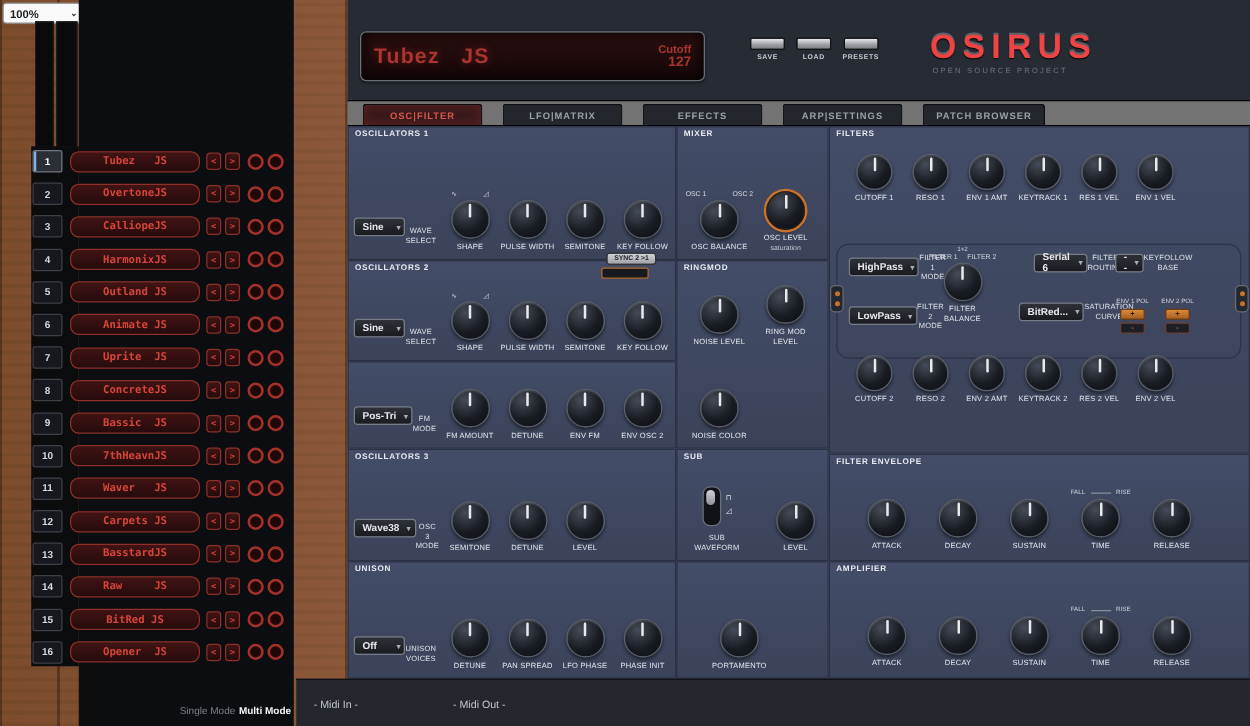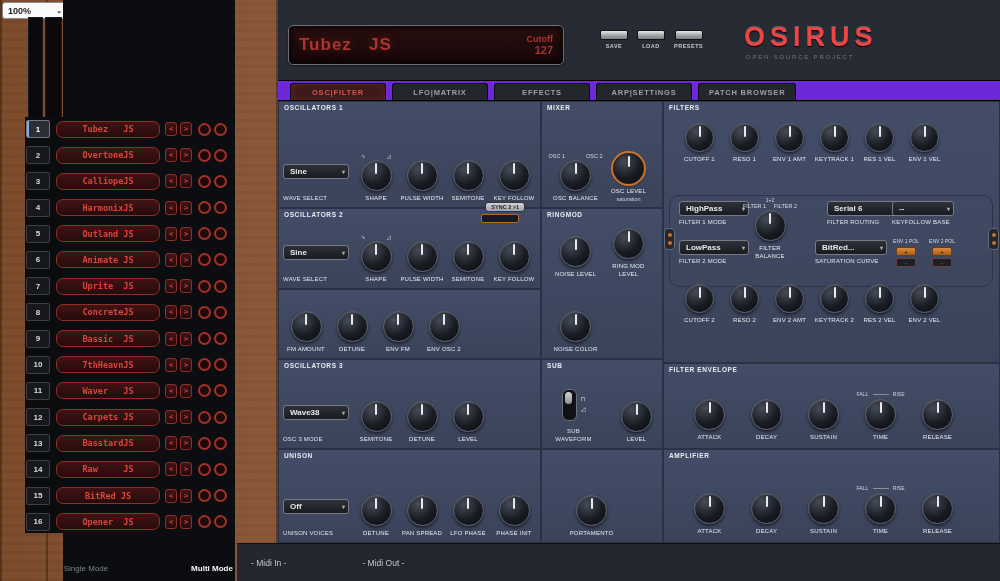--- a/index.html
+++ b/index.html
@@ -15,21 +15,21 @@
   .zoom{position:absolute;left:2px;top:2px;width:54px;height:15px;background:#fafafa;border:1px solid #8a8a8a;border-radius:3px;display:flex;align-items:center;justify-content:space-between;padding:0 5px;font-size:9px;font-weight:700;color:#1d1d1d;cursor:pointer;}
   .zoom .zarrow{font-size:7px;color:#333;}
   .deco{position:absolute;background:#0a0a0c;border:1px solid #1b1b1f;box-sizing:border-box;}
   .deco.b1{left:28px;top:17px;width:15px;height:101px;}
   .deco.b2{left:45px;top:17px;width:17px;height:101px;}
   
   .left-panel{position:absolute;left:63px;top:0;width:172px;height:581px;background:#0c0d10;}
   .info{padding-top:12px;text-align:center;color:#dde0e5;font-size:8px;line-height:1.55;}
   .iline:first-child{font-weight:700;font-size:8.5px;}
   .iline.gap{height:8px;}
-  .mode-tabs{position:absolute;left:0;right:0;bottom:6px;display:flex;justify-content:space-between;padding:0 0;}
+  .mode-tabs{position:absolute;left:17px;right:0;bottom:6px;display:flex;justify-content:flex-end;padding:0 0;}
   .mtab{width:46px;text-align:center;font-size:8px;color:#7e838b;line-height:1.35;cursor:pointer;}
   .mtab.active{color:#f4f5f7;font-weight:700;}
   
   .num-strip{position:absolute;left:25px;top:117px;width:38px;height:416px;background:#0b0c0e;}
   .patch-list{position:absolute;left:26px;top:120px;display:flex;flex-direction:column;gap:8.2px;}
   .prow{display:flex;align-items:center;height:18px;}
   .pnum{width:22px;height:16px;margin-right:6px;background:#17181d;border:1px solid #3c3f46;border-radius:2px;color:#d6d9de;font-size:8px;font-weight:700;display:flex;align-items:center;justify-content:center;}
   .prow.active .pnum{background:#2b2e35;border-color:#6f7780;box-shadow:inset 2px 0 0 #7fb2e6;color:#fff;}
   .pname{width:104px;height:17px;margin-right:5px;background:linear-gradient(#411314,#260b0c);border:1px solid #8e3029;border-radius:7px;color:#d8453b;font-family:"DejaVu Sans Mono",monospace;font-size:8.5px;font-weight:700;white-space:pre;display:flex;align-items:center;justify-content:center;cursor:pointer;padding:0;}
   .pnav{width:12px;height:14px;margin-right:3px;background:linear-gradient(#411314,#260b0c);border:1px solid #8e3029;border-radius:3px;color:#d8453b;font-family:"DejaVu Sans Mono",monospace;font-size:7px;font-weight:700;display:flex;align-items:center;justify-content:center;cursor:pointer;padding:0;}
@@ -42,42 +42,42 @@
   .disp-plabel{font-size:9px;font-weight:700;}
   .disp-pvalue{font-size:11px;font-weight:700;}
   .hw-btns{position:absolute;left:322px;top:30px;display:flex;gap:9px;}
   .hwb{display:flex;flex-direction:column;align-items:center;}
   .hwface{width:28px;height:10px;border:1px solid #121212;border-radius:2px;background:linear-gradient(#e8e9ea,#9a9da2 60%,#7c7f84);cursor:pointer;padding:0;}
   .hwlabel{margin-top:3px;font-size:5.5px;font-weight:700;color:#c6c9ce;letter-spacing:.5px;}
   .logo-wrap{position:absolute;left:466px;top:22px;}
   .logo{font-size:27px;font-weight:700;color:#ef4444;letter-spacing:5px;text-shadow:0 1px 1px #000,0 -1px 0 rgba(200,206,214,.35);}
   .logo-sub{margin-top:1px;margin-left:2px;font-size:6px;color:#70767e;letter-spacing:1.8px;}
   
-  .tabbar{position:absolute;left:0;top:80px;width:722px;height:21px;background:#6d28d9;border-top:1px solid #000;border-bottom:1px solid #000;display:flex;gap:6px;padding:2px 2px 0 12px;box-sizing:border-box;}
+  .tabbar{position:absolute;left:0;top:80px;width:722px;height:21px;background:#737373;border-top:1px solid #000;border-bottom:1px solid #000;display:flex;gap:16px;padding:2px 2px 0 12px;box-sizing:border-box;}
   .tab{min-width:96px;padding:0 10px;background:#23262d;border:1px solid #0b0c0f;border-bottom:none;border-radius:3px 3px 0 0;color:#9aa0a9;font-size:7.5px;font-weight:700;letter-spacing:.8px;display:flex;align-items:center;justify-content:center;cursor:pointer;box-sizing:border-box;}
   .tab.active{background:#3a191b;color:#d4584c;box-shadow:inset 0 0 8px rgba(190,60,50,.3);}
   
   .panel{position:absolute;left:0;top:101px;width:722px;height:442px;background:#3f4861;}
   .section{position:absolute;box-shadow:inset 0 0 0 1px #2b3144;background:linear-gradient(#444d68,#3a4359);}
   .sec-title{position:absolute;top:3px;left:6px;font-size:6.5px;font-weight:700;color:#e8ebf1;letter-spacing:.6px;}
   #sec-osc1{left:0;top:0;width:263px;height:107px;}
   #sec-osc2{left:0;top:107px;width:263px;height:81px;}
   #sec-fm{left:0;top:188px;width:263px;height:70px;}
   #sec-osc3{left:0;top:258px;width:263px;height:90px;}
   #sec-unison{left:0;top:348px;width:263px;height:94px;}
   #sec-mixer{left:263px;top:0;width:122px;height:107px;}
   #sec-ringmod{left:263px;top:107px;width:122px;height:151px;}
   #sec-sub{left:263px;top:258px;width:122px;height:90px;}
   #sec-porta{left:263px;top:348px;width:122px;height:94px;}
   #sec-filters{left:385px;top:0;width:337px;height:262px;}
   #sec-fenv{left:385px;top:262px;width:337px;height:86px;}
   #sec-amp{left:385px;top:348px;width:337px;height:94px;}
   .controls{position:absolute;left:5px;bottom:6px;display:flex;align-items:flex-end;}
   
-  .dd-wrap{display:flex;flex-direction:column;align-items:flex-start;cursor:pointer;}
+  .dd-wrap{display:flex;flex-direction:row;align-items:center;cursor:pointer;}
   .dd{position:relative;height:15px;background:linear-gradient(#2e3138,#191b20);border:1px solid #767b84;border-radius:3px;color:#e6e8ec;font-size:8px;font-weight:700;display:flex;align-items:center;padding:0 12px 0 6px;box-sizing:border-box;width:100%;}
   .dda{position:absolute;right:3px;font-size:6px;color:#aab0bb;}
   .ctl-label{font-size:6px;color:#dfe3ea;margin-top:3px;text-align:center;letter-spacing:.2px;line-height:1.25;max-width:70px;}
   .g16 .dd{margin-bottom:13px;}
   .w66{width:66px;margin-right:4px;}
   
   .knob-row{display:flex;align-items:flex-end;}
   .knob{display:flex;flex-direction:column;align-items:center;width:46px;cursor:pointer;}
   .dial{position:relative;width:31px;height:31px;border-radius:50%;background:radial-gradient(circle at 35% 28%,#454b57,#181b22 55%,#0b0d12);border:1px solid #5a5f6a;box-shadow:0 2px 3px rgba(0,0,0,.5),inset 0 1px 1px rgba(255,255,255,.15);box-sizing:border-box;}
   .ptr{position:absolute;left:50%;top:2px;width:2px;height:11px;margin-left:-1px;background:#e8eaee;border-radius:1px;}
@@ -400,20 +400,27 @@
                 <div class="ptr"></div>
               </div>
               <div class="klabel">KEY FOLLOW</div>
             </div>
           </div>
       </div>
     </div>
 
     <div class="section" id="sec-fm">
       <div class="controls">
+        <div class="dd-wrap g16 w66">
+          <div class="dd">
+              <span>Pos-Tri</span>
+              <span class="dda">▾</span>
+            </div>
+          <div class="ctl-label">FM MODE</div>
+        </div>
         <div class="knob-row">
             <div class="knob">
               <div class="dial">
                 <div class="ptr"></div>
               </div>
               <div class="klabel">FM AMOUNT</div>
             </div>
             <div class="knob">
               <div class="dial">
                 <div class="ptr"></div>

